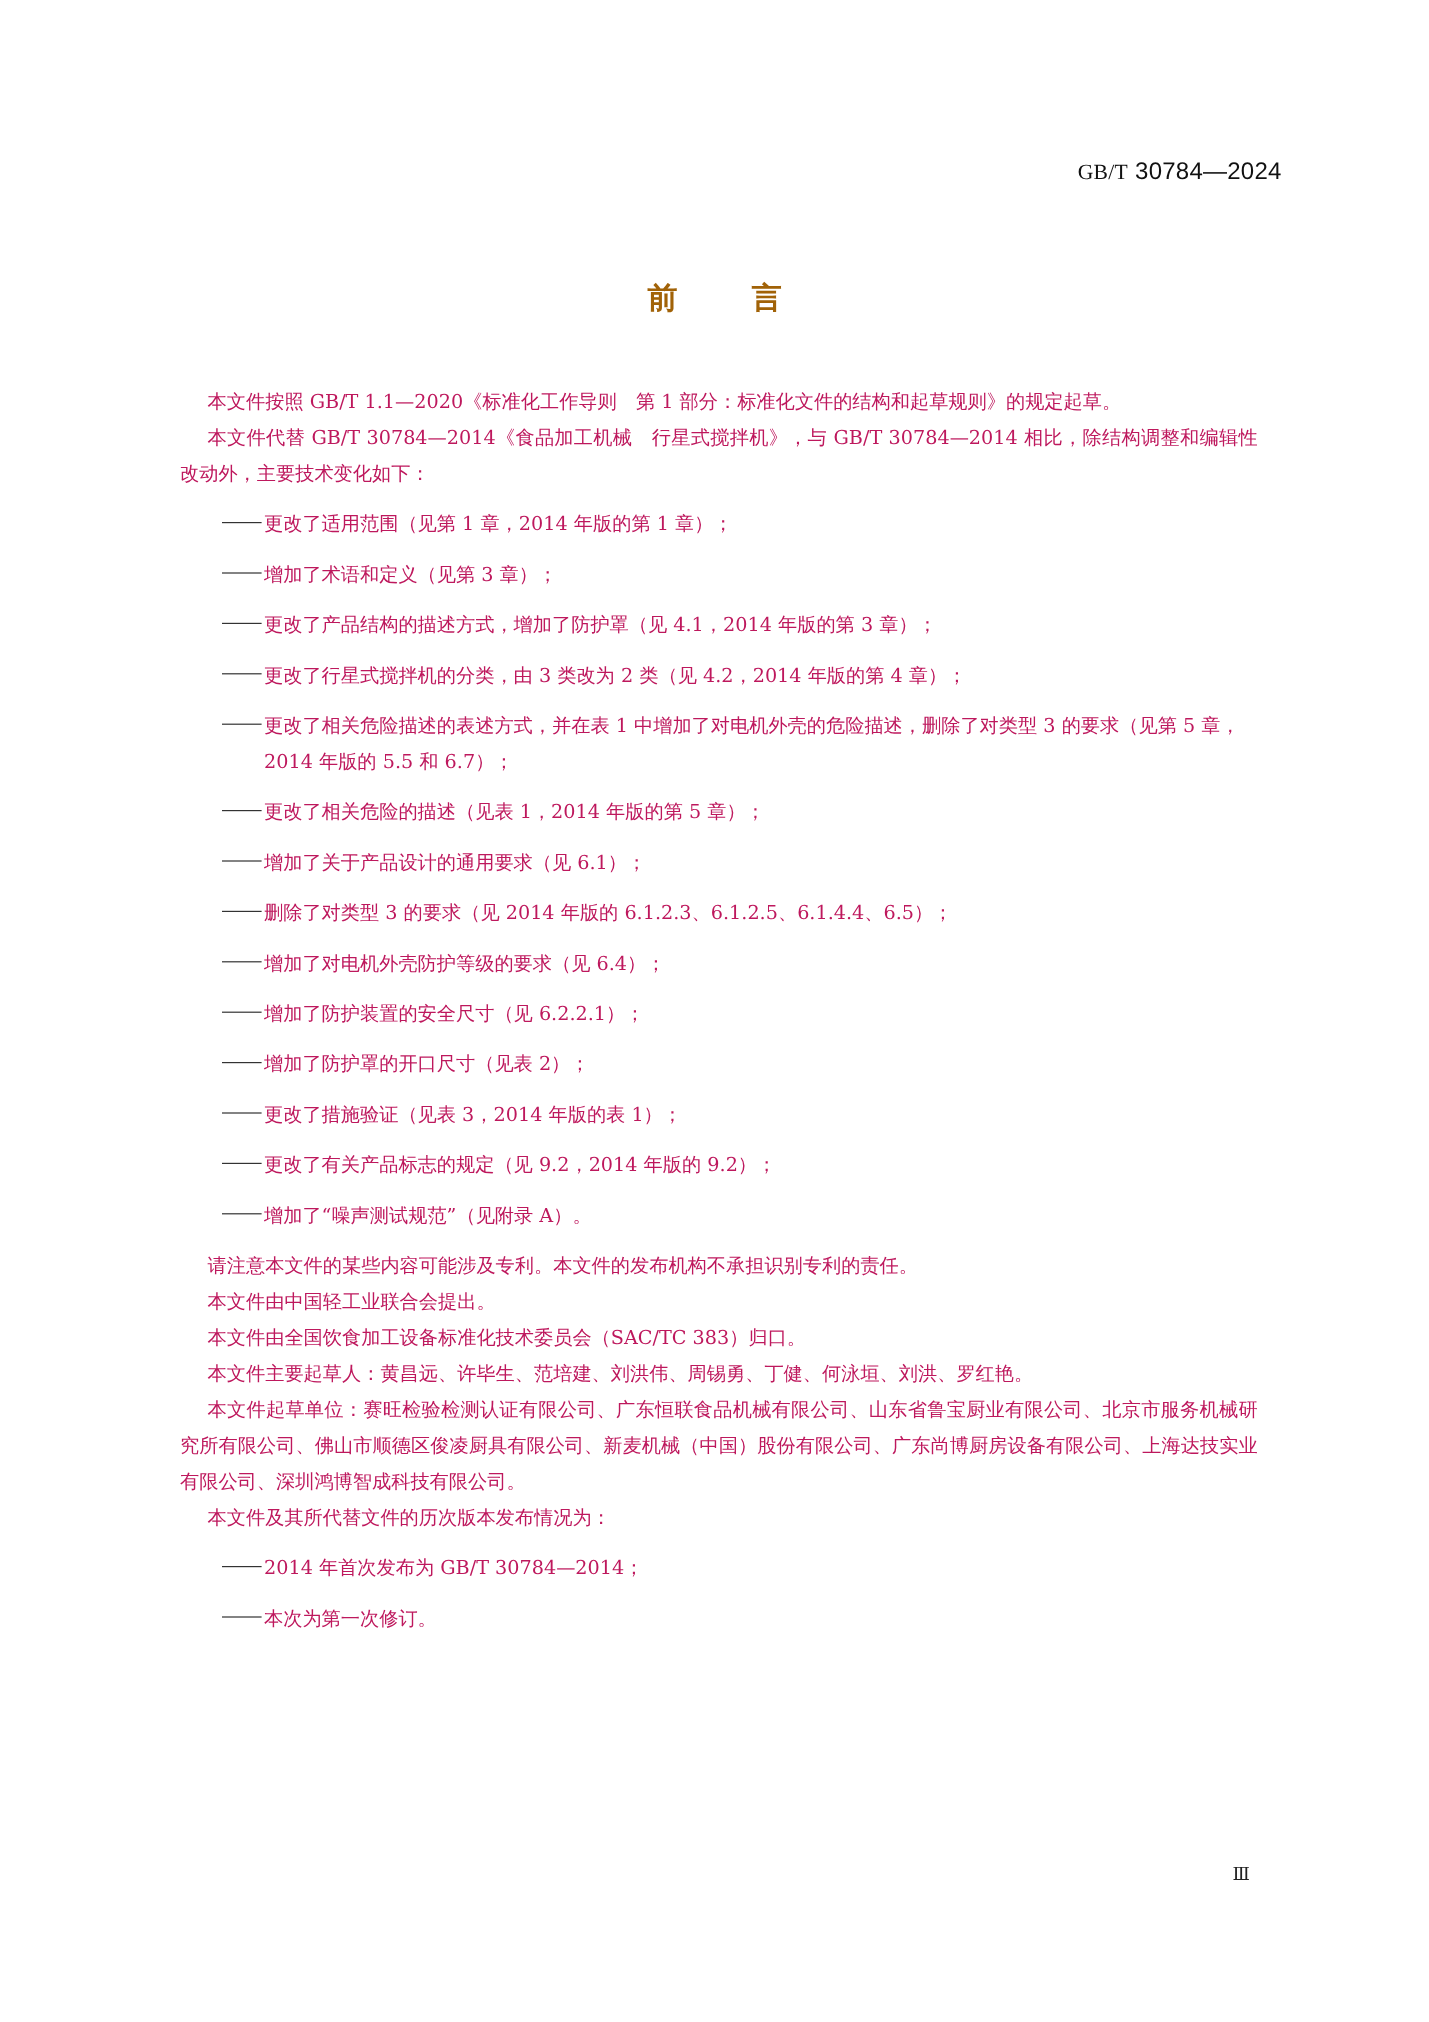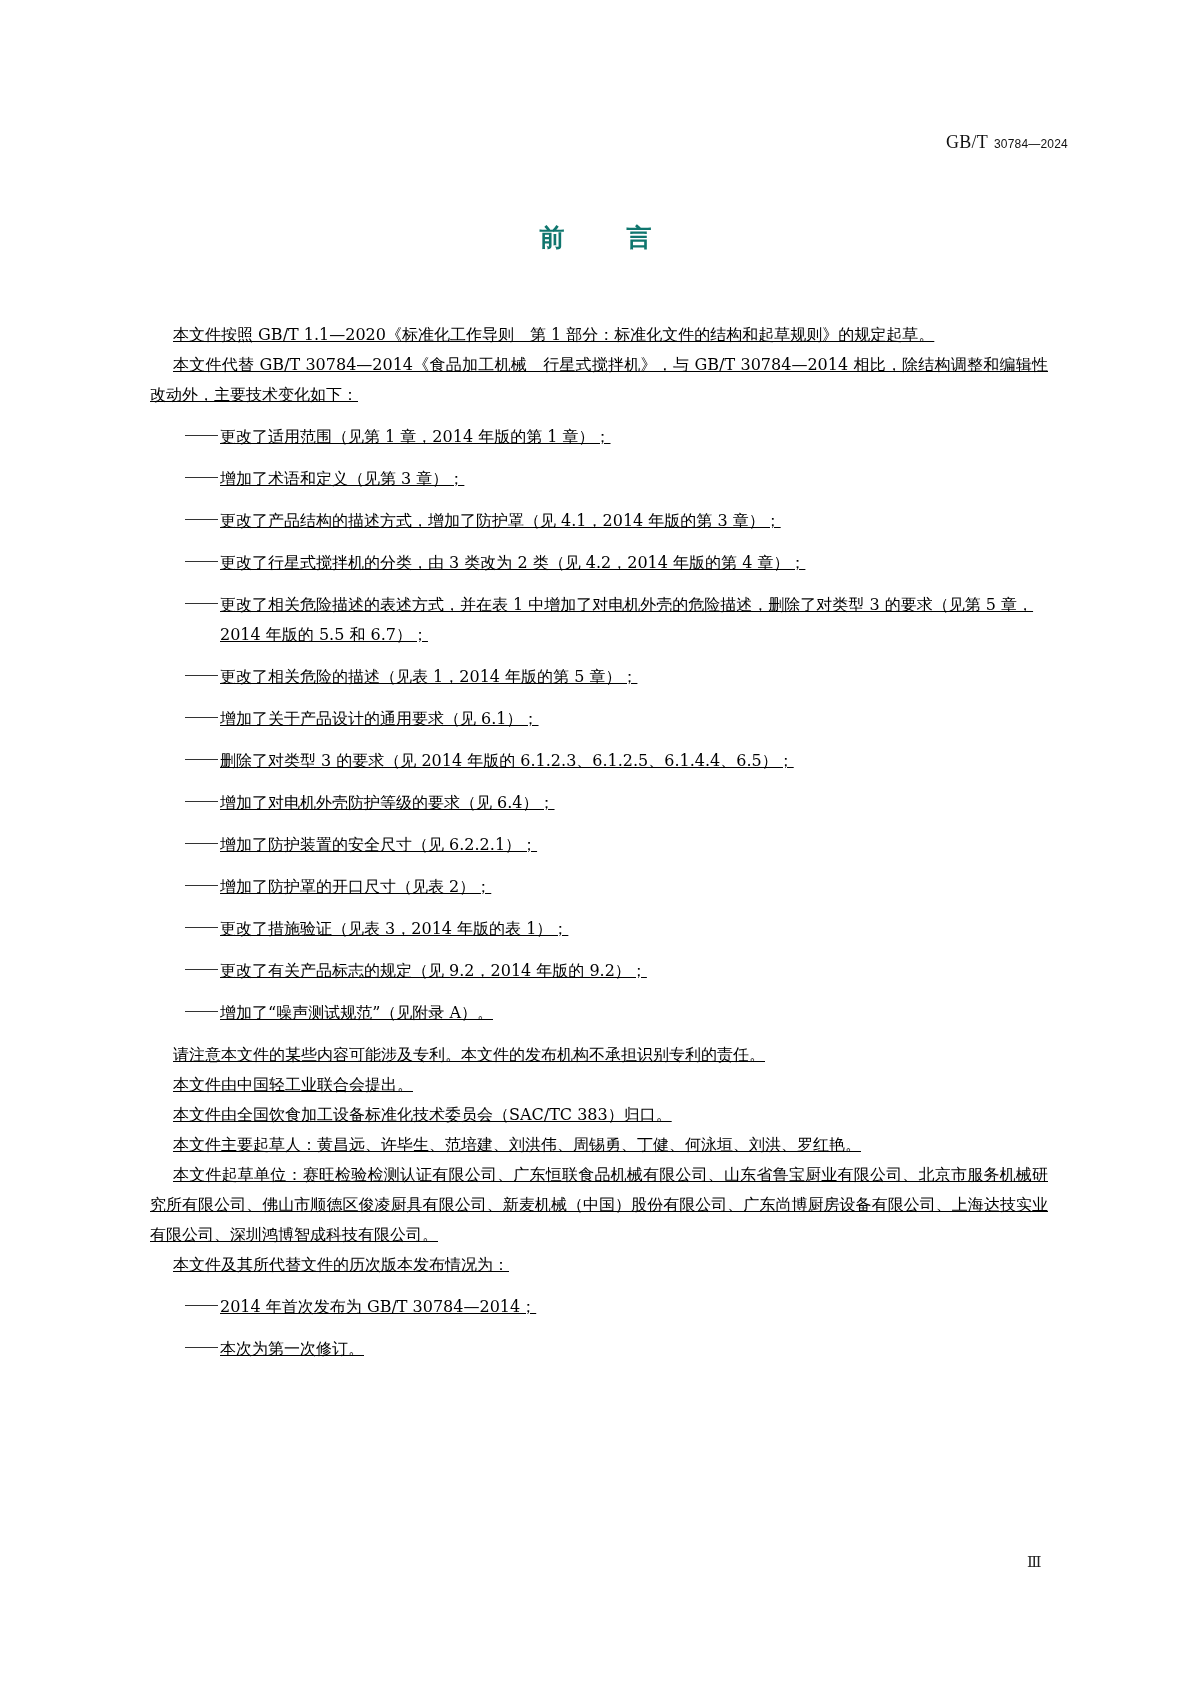--- a/index.html
+++ b/index.html
@@ -23,46 +23,45 @@
       letter-spacing: 0.2px;
       color: #111;
     }
     .std-code .gbt {
       font-family: "Liberation Serif", "DejaVu Serif", serif;
       font-weight: normal;
       font-size: 18px;
     }
     .std-code .num {
       font-family: "Liberation Sans", "DejaVu Sans", sans-serif;
-      font-size: 12px;
+      font-size: 20px;
       margin-left: 6px;
     }
     .page-title {
       position: absolute;
-      top: 221px;
+      top: 232px;
       left: 0;
       width: 1191px;
       text-align: center;
       font-family: "DejaVu Sans", "Liberation Sans", sans-serif;
       font-size: 25px;
       font-weight: bold;
-      color: #0f766e;
+      color: #a16207;
       letter-spacing: 0;
     }
     .page-title span { display: inline-block; }
     .page-title .gap { width: 62px; }
     .body {
       position: absolute;
       top: 320px;
       left: 150px;
       width: 898px;
       font-size: 16px;
       line-height: 30px;
-      color: #000000;
-      text-decoration: underline;
+      color: #be185d;
     }
     .para {
       margin: 0;
       text-indent: 23px;
       text-align: justify;
     }
     .dash-item {
       margin: 12px;
       padding-left: 58px;
       text-indent: -35px;

